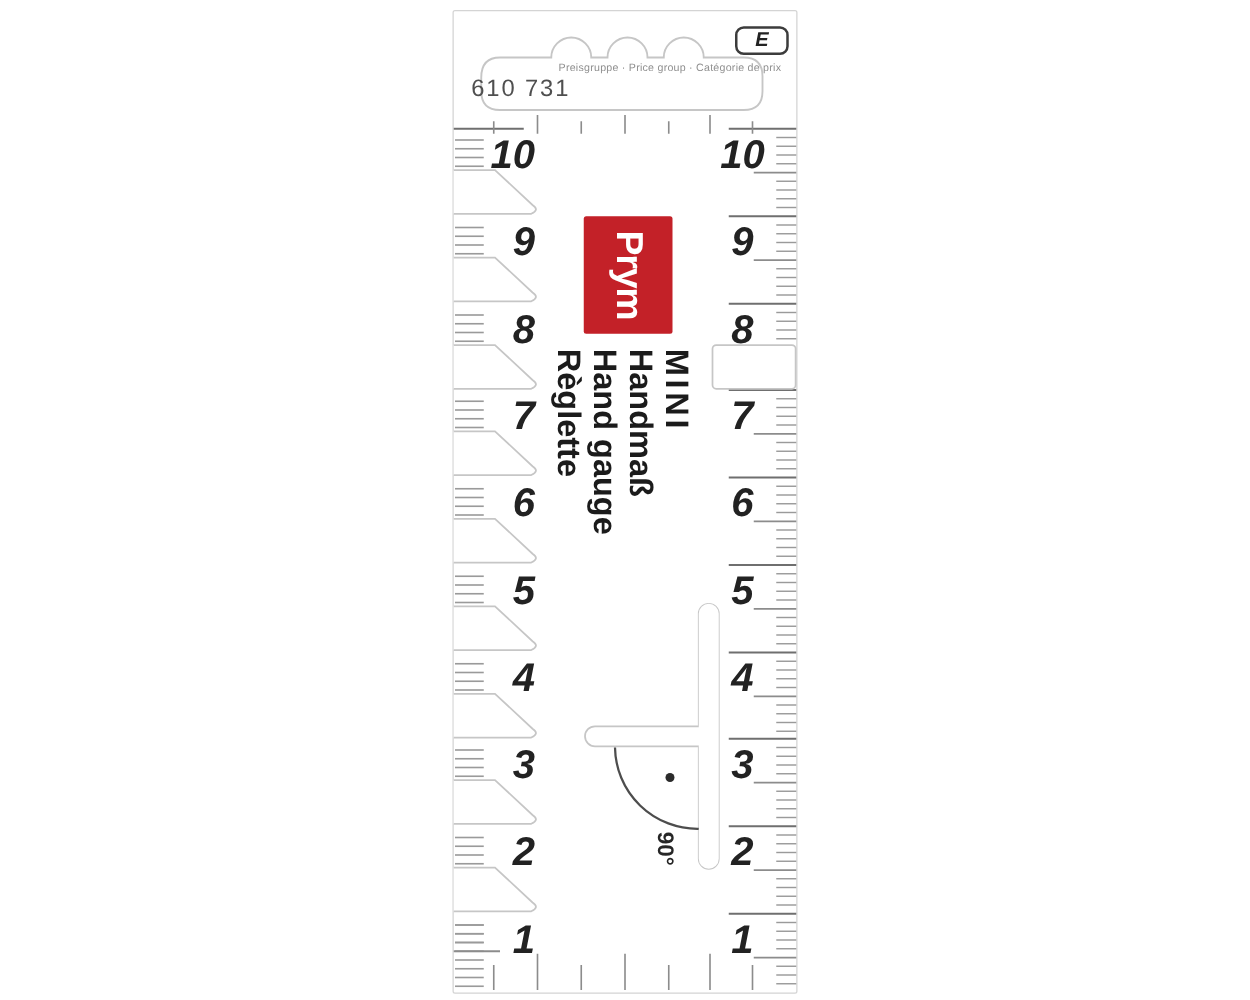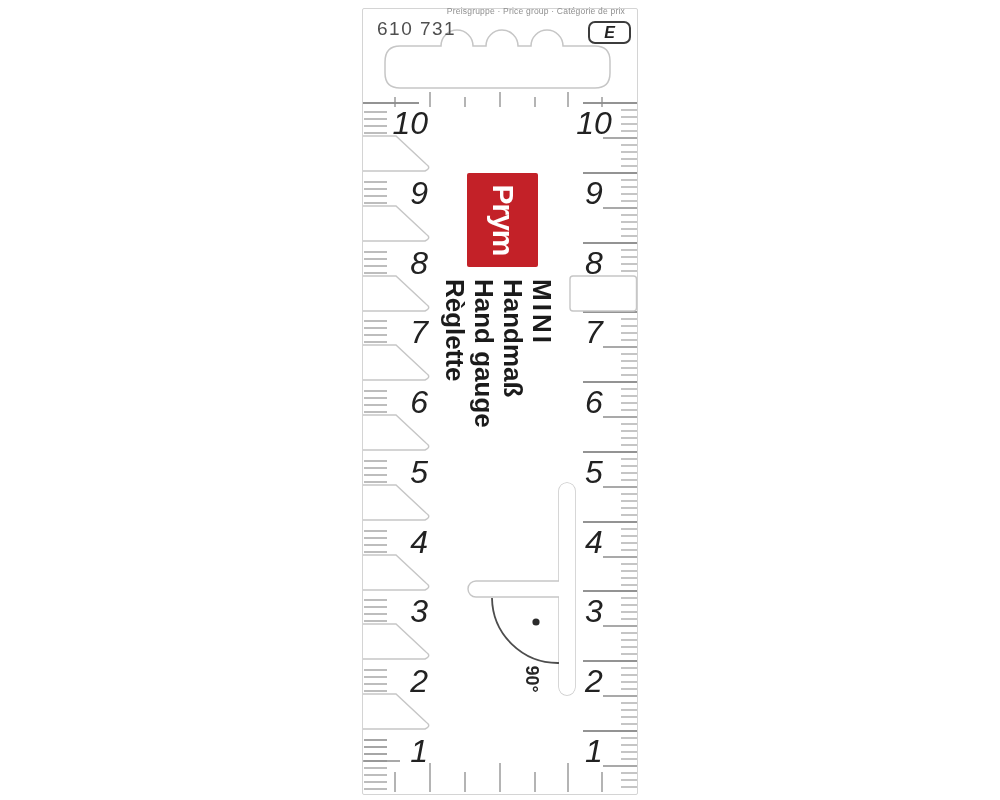--- a/index.html
+++ b/index.html
@@ -1,30 +1,30 @@
 <!DOCTYPE html>
 <html><head>
 <meta charset="utf-8">
 <style>
   html,body{margin:0;padding:0;background:#ffffff;}
   .photo{position:relative;width:1000px;height:800px;background:#ffffff;overflow:hidden;
          font-family:"Liberation Sans",sans-serif;}
   .card{position:absolute;left:362px;top:8px;width:276px;height:787px;box-sizing:border-box;
         background:#ffffff;border:1px solid #d4d4d4;border-radius:2px;}
   #art{position:absolute;left:0;top:0;width:1000px;height:800px;}
-  .txt{position:absolute;color:#2a2a2a;}
+  .txt{position:absolute;color:#2a2a2a;margin-top:43px;}
   .price-label{left:440px;top:6px;width:185px;text-align:right;font-size:8.5px;
                color:#8f8f8f;letter-spacing:.2px;}
   .article-no{left:377px;top:18px;font-size:19px;color:#4f4f4f;letter-spacing:1.5px;font-weight:normal;
               font-family:"Liberation Sans",sans-serif;}
   .e-badge{position:absolute;left:588px;top:21px;width:43px;height:23px;box-sizing:border-box;
            border:2px solid #3c3c3c;border-radius:7px;display:flex;align-items:center;justify-content:center;
            background:#fff;}
   .e-badge span{font-size:16px;font-weight:bold;font-style:italic;color:#222;}
-  .num{position:absolute;height:36px;line-height:36px;font-size:32px;font-weight:normal;
+  .num{position:absolute;height:36px;line-height:36px;font-size:32px;font-weight:bold;
        font-style:italic;color:#222222;}
   .num-l{left:384px;width:44px;text-align:right;}
   .num-r{left:575px;width:38px;text-align:center;}
   .title-block{position:absolute;left:410px;top:309px;width:176px;height:116px;
                transform:rotate(90deg);transform-origin:50% 50%;text-align:left;}
   .title-line{font-size:26px;line-height:29px;font-weight:bold;color:#1b1b1b;white-space:nowrap;}
   .title-line.mini{letter-spacing:3px;}
   .logo{position:absolute;left:467px;top:173px;width:71px;height:94px;background:#c32128;
         border-radius:2px;display:flex;align-items:center;justify-content:center;}
   .logo span{transform:rotate(90deg);color:#ffffff;font-size:30px;font-weight:bold;

